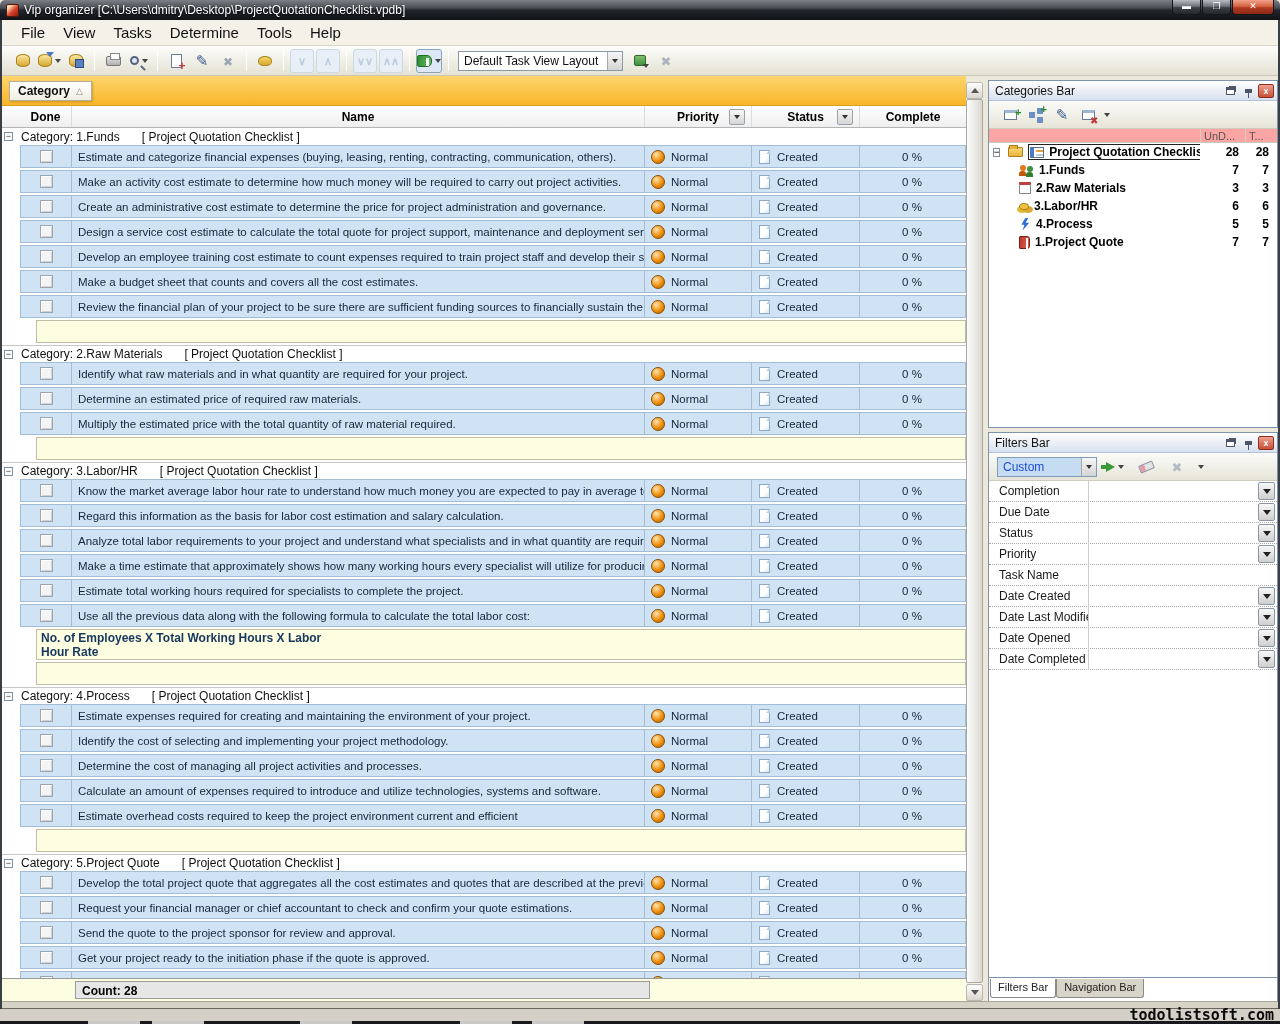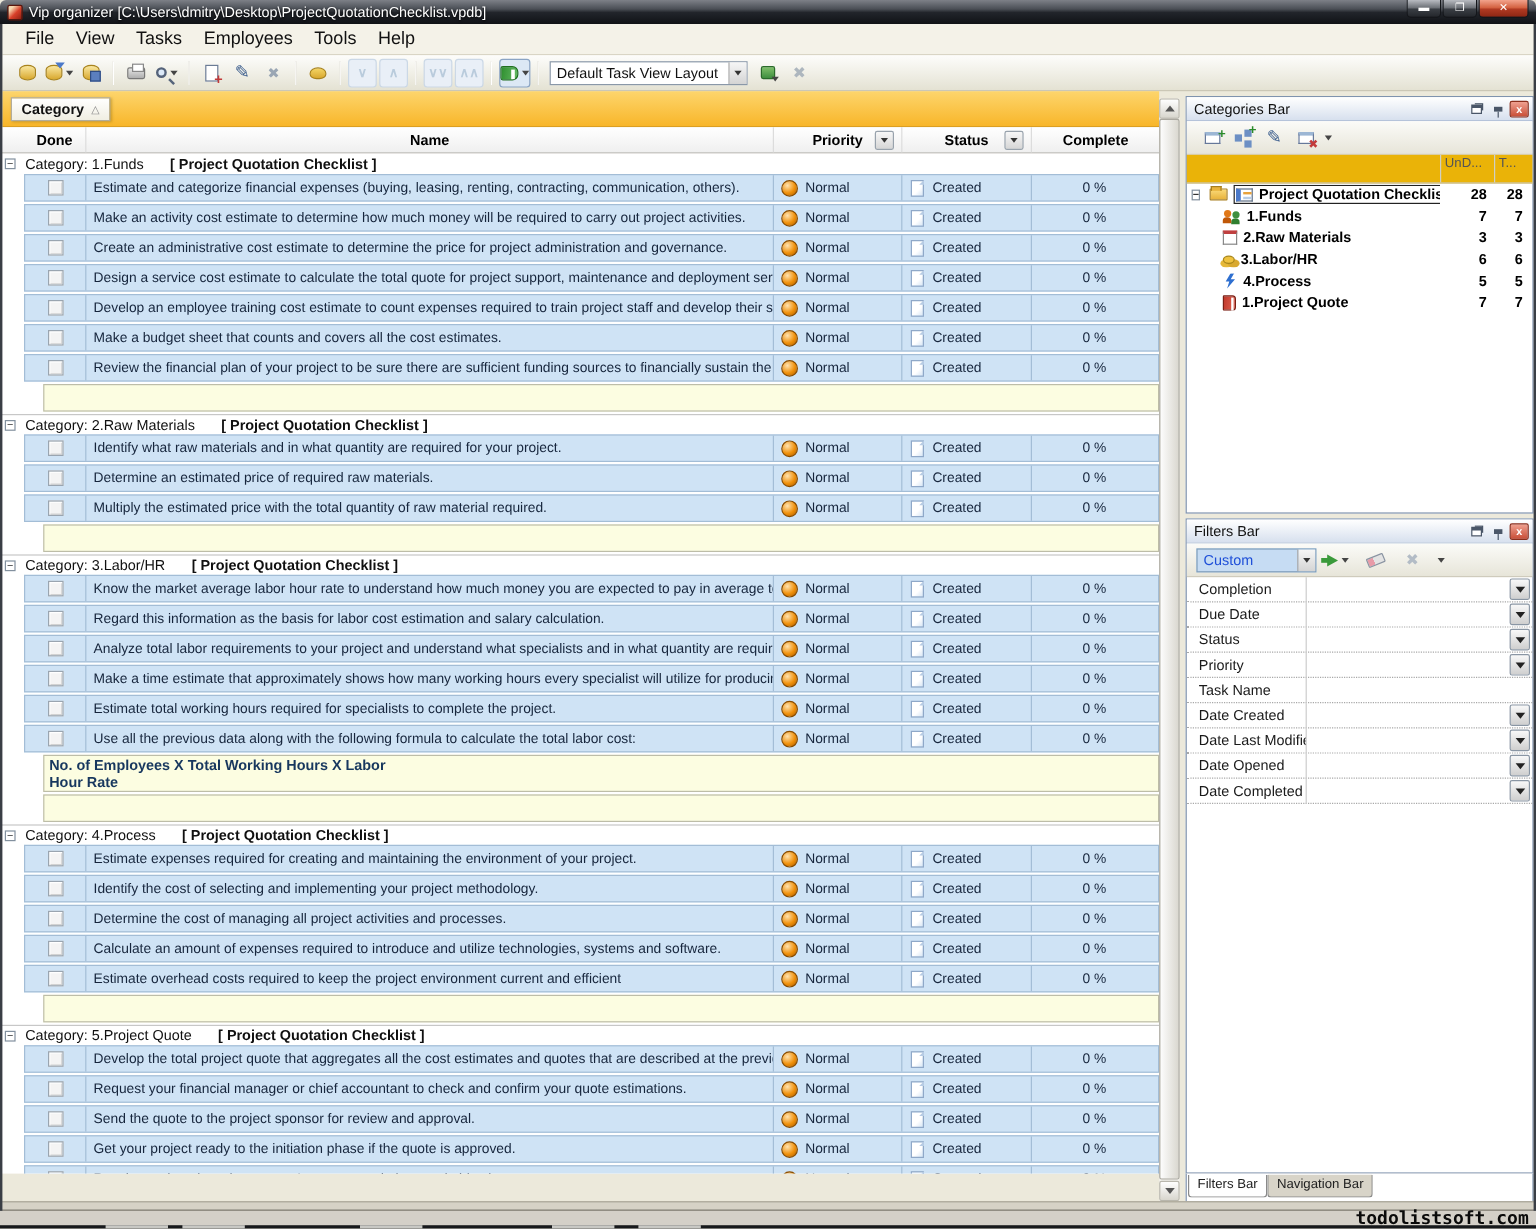--- a/index.html
+++ b/index.html
@@ -87,21 +87,21 @@
     background:linear-gradient(#F7F7F7,#D6D6D6); border:1px solid #98A2AC; border-radius:2px;
     display:flex; align-items:center; justify-content:center; }
   .hdr-filter-btn::after { content:""; width:0; height:0; border-left:3px solid transparent; border-right:3px solid transparent; border-top:4px solid #333; }
 
   .rows { position:absolute; left:0; top:128px; width:966px; height:850px; background:#fff; overflow:hidden; }
   .grp { height:17px; display:flex; align-items:center; border-top:1px solid #C7C7C7; background:#fff;
     font-size:12px; color:#101010; }
   .grp:first-child { border-top:none; }
   .expander { width:9px; height:9px; border:1px solid #82909E; background:#fff; margin:0 8px 0 4px;
     font-size:9px; line-height:7px; text-align:center; color:#333; }
-  .grp .scope { margin-left:22px;font-weight:bold; }
+  .grp .scope { margin-left:22px; }
   .trow { display:flex; height:23px; margin:0 0 2px 20px; width:946px; background:#CFE3F5;
     border:1px solid #A3BDD6; font-size:11.5px; color:#16253C; }
   .tc { display:flex; align-items:center; overflow:hidden; white-space:nowrap; border-right:1px solid #A3BDD6; }
   .tc.done { width:51px; justify-content:center; }
   .tc.name { width:573px; padding-left:6px; }
   .tc.pri { width:107px; padding-left:6px; }
   .tc.stat { width:108px; padding-left:7px; }
   .tc.comp { width:104px; justify-content:center; border-right:none; }
   .cb { width:13px; height:13px; background:#F4F4F4; border:1px solid #9AA5B0;
     box-shadow:inset 1px 1px 0 #fff, inset -1px -1px 0 #D2D2D2; }
@@ -143,21 +143,21 @@
     color:#fff; font-size:9px; font-weight:bold; }
   .panel-tb { height:28px; background:linear-gradient(#FBFBF8,#E7E5D9); border-bottom:1px solid #CFCBBC;
     display:flex; align-items:center; padding-left:8px; }
   .g-new-category { width:13px; height:10px; background:#fff; border:1px solid #66789A; border-top:3px solid #9CB6D4; }
   .g-new-category::after { content:"+"; position:absolute; right:-6px; top:-7px; color:#2A8A2A; font-weight:bold; font-size:11px; }
   .g-new-subcategory { width:6px; height:6px; background:#6C8FC4; box-shadow:8px 5px 0 #6C8FC4, 8px -4px 0 #6C8FC4; margin-right:8px; }
   .g-new-subcategory::after { content:"+"; position:absolute; right:-12px; top:-9px; color:#2A8A2A; font-weight:bold; font-size:11px; }
   .g-delete-category { width:13px; height:10px; background:#fff; border:1px solid #66789A; border-top:3px solid #9CB6D4; }
   .g-delete-category::after { content:"\2716"; position:absolute; right:-5px; bottom:-7px; color:#C23A3A; font-size:10px; }
 
-  .tree-colhdr { height:24px; background:#eab308; border-bottom:1px solid #C9C9C0; display:flex;
+  .tree-colhdr { height:14px; background:#fca5a5; border-bottom:1px solid #C9C9C0; display:flex;
     font-size:11px; color:#555;padding-left:40px; }
   .tree-colhdr .lbl { flex:1; }
   .tree-colhdr .und,.tree-colhdr .tot { border-left:1px solid #CFCFC6; text-align:left; padding:1px 0 0 3px; overflow:hidden; white-space:nowrap; }
   .tree-colhdr .und { width:45px; } .tree-colhdr .tot { width:32px; }
   .tree-row { height:18px; display:flex; align-items:center; font-size:12px; font-weight:bold; color:#000; }
   .tree-row .lblarea { flex:1; display:flex; align-items:center; overflow:hidden; white-space:nowrap; }
   .tree-row .cnt { width:45px; text-align:right; padding-right:6px; }
   .tree-row .cnt2 { width:32px; text-align:right; padding-right:8px; }
   .sel-box { display:flex; align-items:center; border:1px solid #222; padding:0 3px 0 1px; }
   .ti { display:inline-block; position:relative; margin-right:5px; flex:none; }
@@ -220,21 +220,21 @@
       <span class="wbtn">▬</span>
       <span class="wbtn">❐</span>
       <span class="wbtn close">✕</span>
     </span>
   </div>
 
   <div class="menubar" id="menubar">
       <div class="menu-item">File</div>
       <div class="menu-item">View</div>
       <div class="menu-item">Tasks</div>
-      <div class="menu-item">Employees</div>
+      <div class="menu-item">Determine</div>
       <div class="menu-item">Tools</div>
       <div class="menu-item">Help</div>
     </div>
 
   <div class="toolbar" id="toolbar">
       <div class="tb-btn">
         <span class="glyph g-new-database"></span>
       </div>
       <div class="tb-btn">
         <span class="glyph g-open-database"></span>
@@ -736,20 +736,23 @@
           <span>Normal</span>
         </div>
         <div class="tc stat">
           <span class="st-ico"></span>
           <span>Created</span>
         </div>
         <div class="tc comp">0 %</div>
       </div>
     </div>
 
+  <div class="list-footer">
+    <div class="count-box">Count: 28</div>
+  </div>
 
   <div class="vscroll">
     <div class="sc-btn sc-up"></div>
     <div class="sc-thumb"></div>
     <div class="sc-btn sc-down"></div>
   </div>
 
   <div class="panel" style="top:80px; height:348px;">
     <div class="panel-hdr">
       <span>Categories Bar</span>

